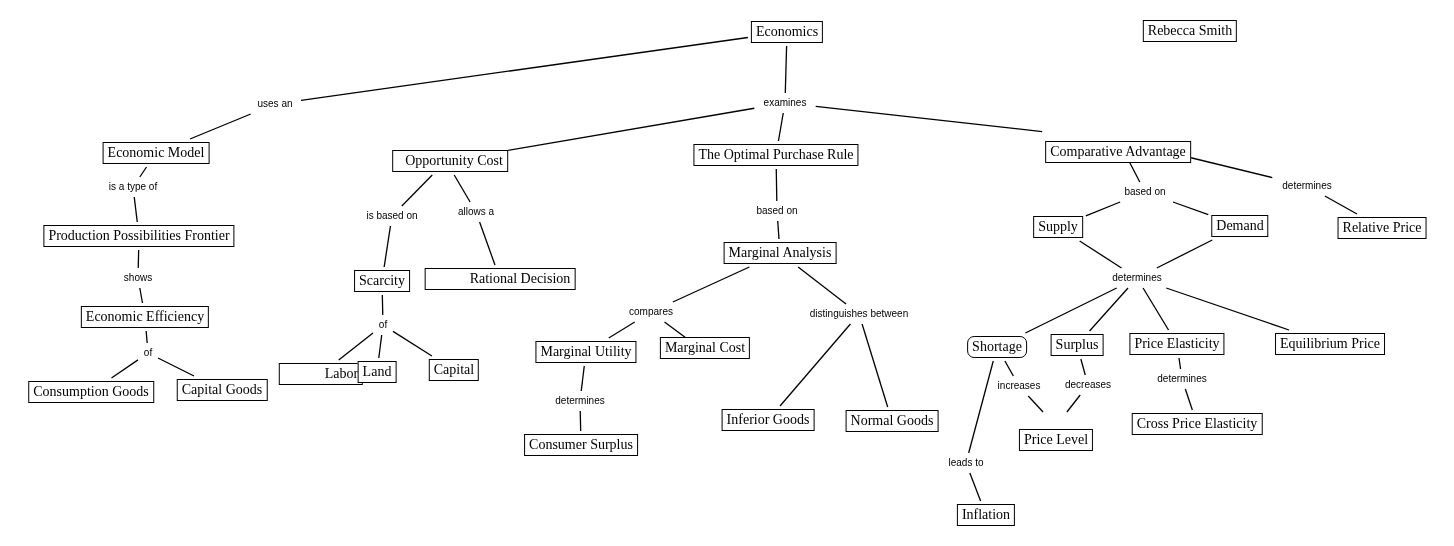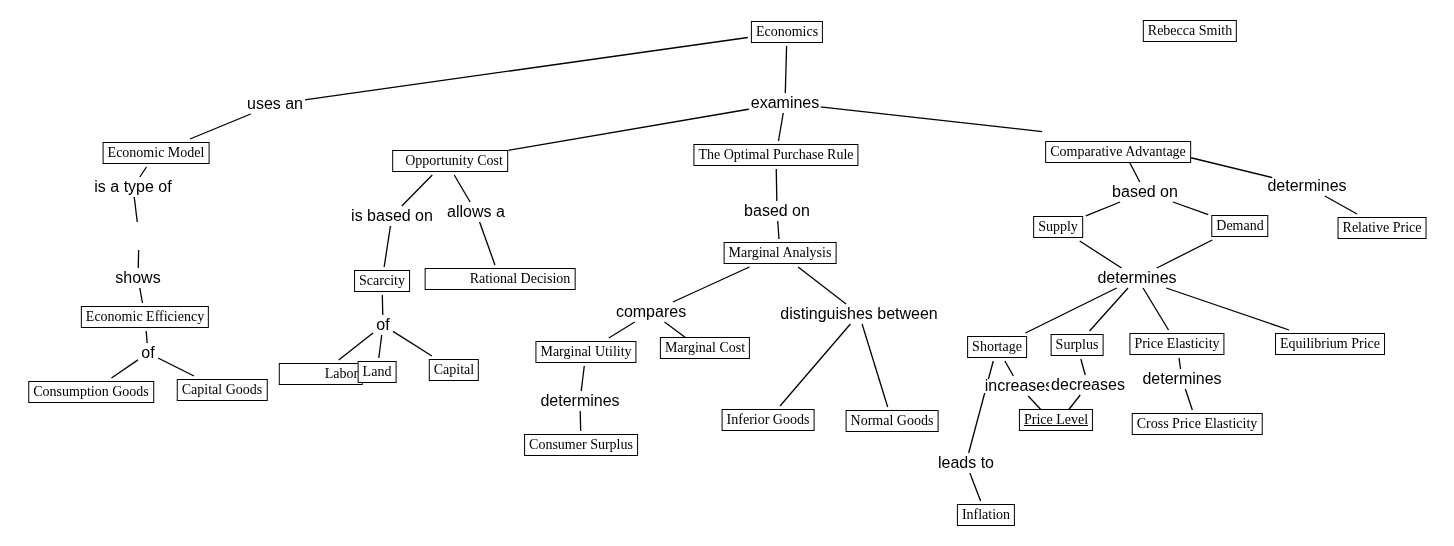--- a/index.html
+++ b/index.html
@@ -16,21 +16,21 @@
     color: #000;
     padding: 1px 4px 2px 4px;
     white-space: nowrap;
     line-height: 17px;
     transform: translate(-50%, -50%);
     cursor: pointer;
   }
   .linkword {
     position: absolute;
     font-family: "Liberation Sans", "DejaVu Sans", sans-serif;
-    font-size: 16px;
+    font-size: 10px;
     color: #000;
     background: #fff;
     white-space: nowrap;
     line-height: 14px;
     padding: 0 2px;
     transform: translate(-50%, -50%);
   }
 </style>
 </head>
 <body>
@@ -85,45 +85,46 @@
       <line x1="1080.1951219512196" y1="395" x2="1066.9268292682927" y2="412"></line>
       <line x1="1179" y1="358" x2="1180.5714285714287" y2="369"></line>
       <line x1="1185.3333333333333" y1="389" x2="1192.3333333333333" y2="410"></line>
       <line x1="993.2586206896551" y1="361" x2="968.6724137931035" y2="453"></line>
       <line x1="969.8461538461538" y1="473" x2="980.6153846153846" y2="501"></line>
     </svg>
 
   <div class="concept" style="left:787px;top:32px;">Economics</div>
   <div class="concept" style="left:1190px;top:31px;">Rebecca Smith</div>
   <div class="concept" style="left:156px;top:153px;">Economic Model</div>
+  <div class="concept" style="left:139px;top:236px;">Production Possibilities Frontier</div>
   <div class="concept" style="left:145px;top:317px;">Economic Efficiency</div>
   <div class="concept" style="left:91px;top:392px;">Consumption Goods</div>
   <div class="concept" style="left:222px;top:390px;">Capital Goods</div>
   <div class="concept" style="left:450px;top:161px;padding-left:12px;">Opportunity Cost</div>
   <div class="concept" style="left:382px;top:281px;">Scarcity</div>
   <div class="concept" style="left:500px;top:279px;padding-left:44px;">Rational Decision</div>
   <div class="concept" style="left:321px;top:374px;padding-left:45px;">Labor</div>
   <div class="concept" style="left:377px;top:372px;">Land</div>
   <div class="concept" style="left:454px;top:370px;">Capital</div>
   <div class="concept" style="left:776px;top:155px;">The Optimal Purchase Rule</div>
   <div class="concept" style="left:780px;top:253px;">Marginal Analysis</div>
   <div class="concept" style="left:586px;top:352px;">Marginal Utility</div>
   <div class="concept" style="left:705px;top:348px;">Marginal Cost</div>
   <div class="concept" style="left:581px;top:445px;">Consumer Surplus</div>
   <div class="concept" style="left:768px;top:420px;">Inferior Goods</div>
   <div class="concept" style="left:892px;top:421px;">Normal Goods</div>
   <div class="concept" style="left:1118px;top:152px;">Comparative Advantage</div>
   <div class="concept" style="left:1058px;top:227px;">Supply</div>
   <div class="concept" style="left:1240px;top:226px;">Demand</div>
   <div class="concept" style="left:1382px;top:228px;">Relative Price</div>
-  <div class="concept" style="left:997px;top:347px;">Shortage</div>
+  <div class="concept" style="left:997px;top:347px;border-radius:7px;">Shortage</div>
   <div class="concept" style="left:1077px;top:345px;text-align:center;">Surplus</div>
   <div class="concept" style="left:1177px;top:344px;">Price Elasticity</div>
   <div class="concept" style="left:1330px;top:344px;">Equilibrium Price</div>
-  <div class="concept" style="left:1056px;top:420px;text-decoration:underline;">Price Level</div>
+  <div class="concept" style="left:1056px;top:440px;">Price Level</div>
   <div class="concept" style="left:1197px;top:424px;">Cross Price Elasticity</div>
   <div class="concept" style="left:986px;top:515px;">Inflation</div>
 
   <div class="linkword" style="left:275px;top:104px;">uses an</div>
   <div class="linkword" style="left:785px;top:103px;">examines</div>
   <div class="linkword" style="left:133px;top:187px;">is a type of</div>
   <div class="linkword" style="left:138px;top:278px;">shows</div>
   <div class="linkword" style="left:148px;top:353px;">of</div>
   <div class="linkword" style="left:392px;top:216px;">is based on</div>
   <div class="linkword" style="left:476px;top:212px;">allows a</div>

